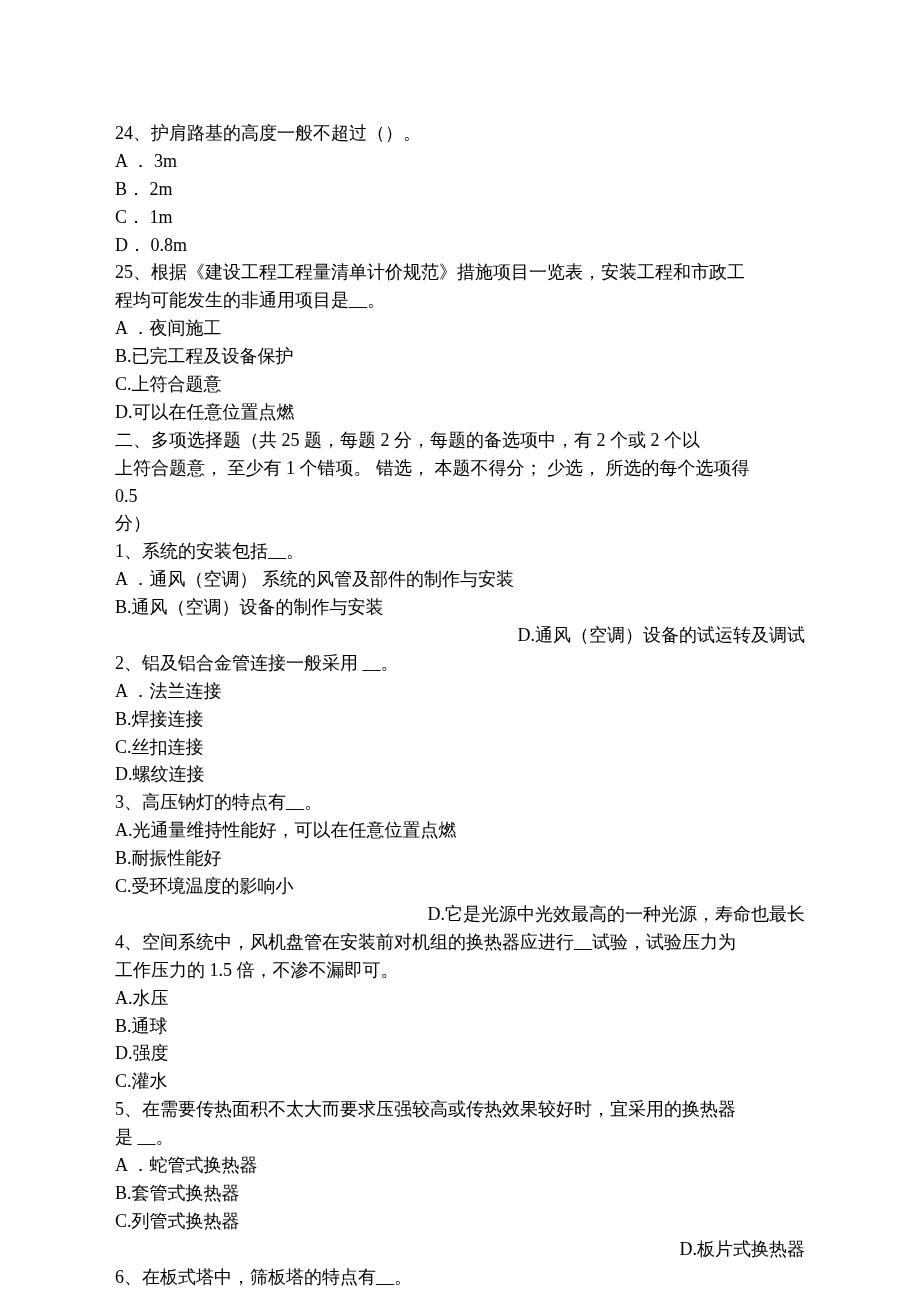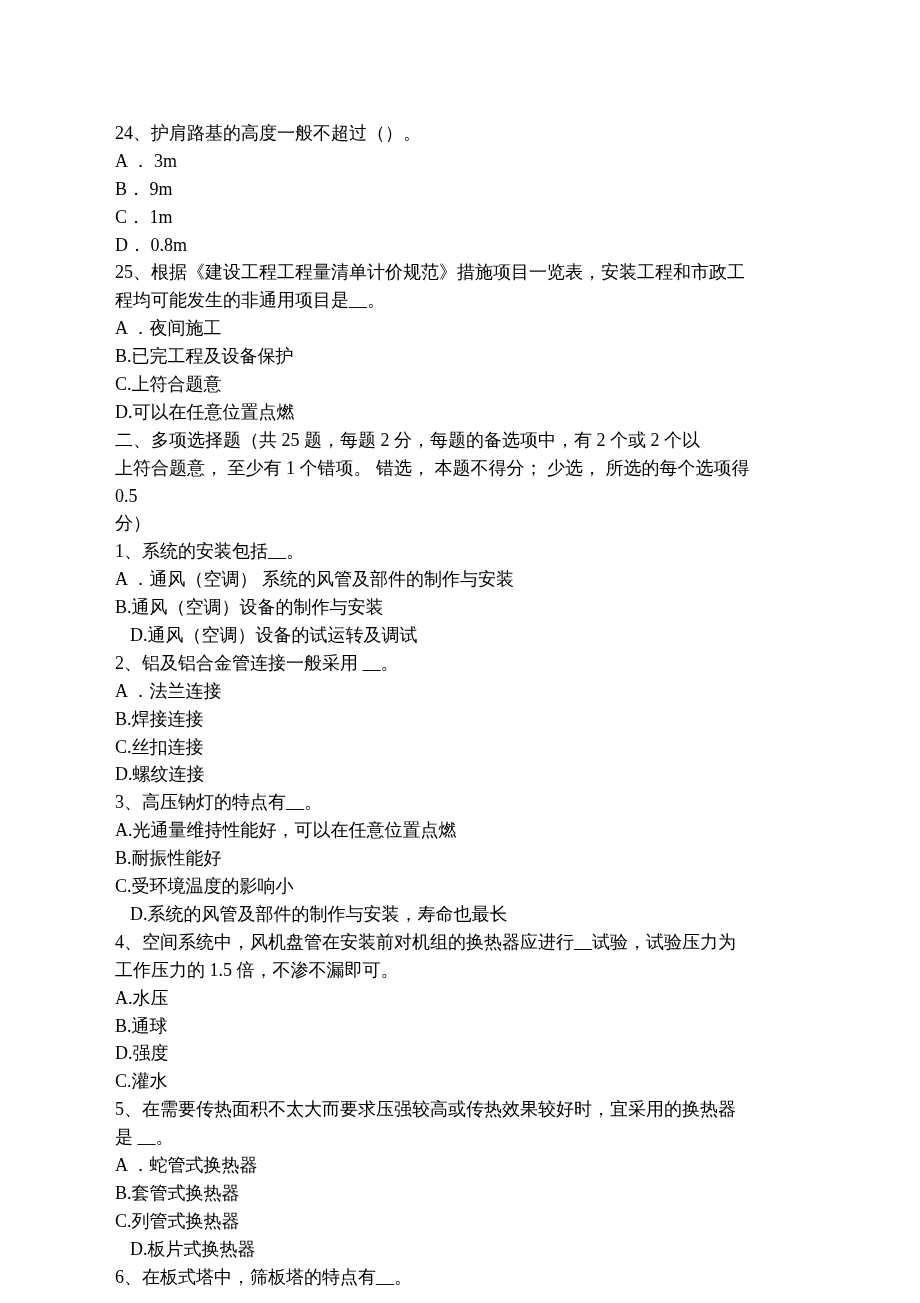--- a/index.html
+++ b/index.html
@@ -14,30 +14,31 @@
     font-size: 18px;
     line-height: 1.55;
     color: #000000;
   }
   .line {
     margin: 0;
     padding: 0;
   }
   .indent1 {
     padding-left: 15px;
+    text-align: right;
   }
 </style>
 </head>
 <body>
 
 <div class="page">
 
   <p class="line">24、护肩路基的高度一般不超过（）。</p>
   <p class="line">A ． 3m</p>
-  <p class="line">B． 9m</p>
+  <p class="line">B． 2m</p>
   <p class="line">C． 1m</p>
   <p class="line">D． 0.8m</p>
 
   <p class="line">25、根据《建设工程工程量清单计价规范》措施项目一览表，安装工程和市政工</p>
   <p class="line">程均可能发生的非通用项目是__。</p>
   <p class="line">A ．夜间施工</p>
   <p class="line">B.已完工程及设备保护</p>
   <p class="line">C.上符合题意</p>
   <p class="line">D.可以在任意位置点燃</p>
 
@@ -54,21 +55,21 @@
   <p class="line">2、铝及铝合金管连接一般采用  __。</p>
   <p class="line">A ．法兰连接</p>
   <p class="line">B.焊接连接</p>
   <p class="line">C.丝扣连接</p>
   <p class="line">D.螺纹连接</p>
 
   <p class="line">3、高压钠灯的特点有__。</p>
   <p class="line">A.光通量维持性能好，可以在任意位置点燃</p>
   <p class="line">B.耐振性能好</p>
   <p class="line">C.受环境温度的影响小</p>
-  <p class="line indent1">D.系统的风管及部件的制作与安装，寿命也最长</p>
+  <p class="line indent1">D.它是光源中光效最高的一种光源，寿命也最长</p>
 
   <p class="line">4、空间系统中，风机盘管在安装前对机组的换热器应进行__试验，试验压力为</p>
   <p class="line">工作压力的  1.5 倍，不渗不漏即可。</p>
   <p class="line">A.水压</p>
   <p class="line">B.通球</p>
   <p class="line">D.强度</p>
   <p class="line">C.灌水</p>
 
   <p class="line">5、在需要传热面积不太大而要求压强较高或传热效果较好时，宜采用的换热器</p>
   <p class="line">是  __。</p>

